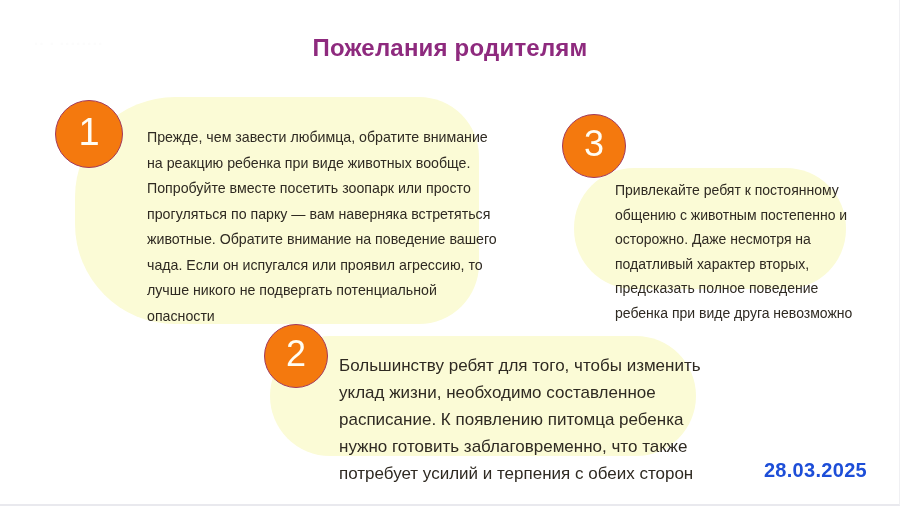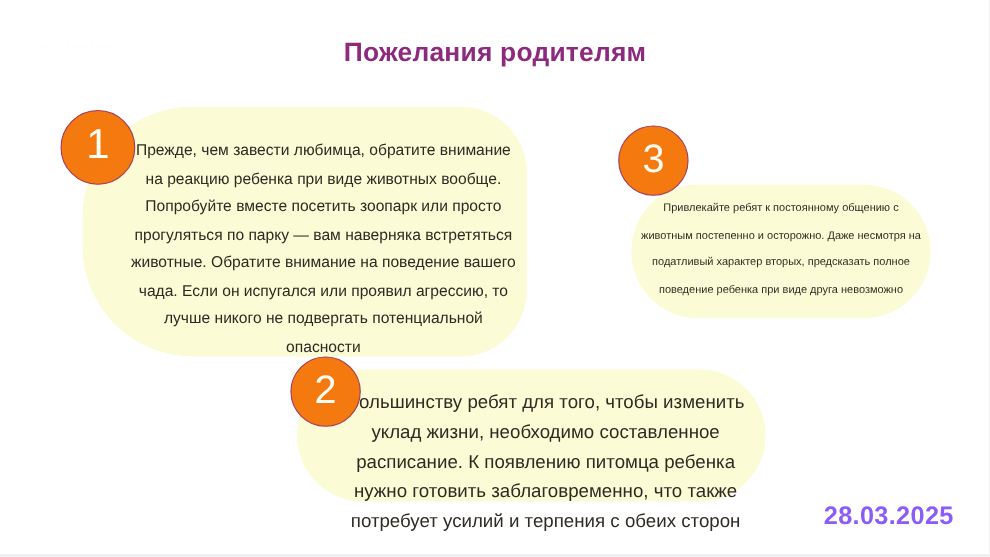--- a/index.html
+++ b/index.html
@@ -78,22 +78,23 @@
     left: 574px;
     top: 168px;
     width: 272px;
     height: 121px;
     border-radius: 60px;
   }
 
   
   .panel-text {
     position: absolute;
-    text-align: center;
+    text-align: left;
     color: #3d3226;
+    margin-left: 33px;
   }
 
   .text-1 {
     left: 114px;
     top: 125px;
     width: 360px;
     font-size: 14.2px;
     line-height: 25.5px;
     color: #2f2a22;
   }
@@ -104,21 +105,21 @@
     width: 380px;
     font-size: 17px;
     line-height: 27px;
     color: #2f2a22;
   }
 
   .text-3 {
     left: 582px;
     top: 178px;
     width: 256px;
-    font-size: 10px;
+    font-size: 14px;
     line-height: 24.5px;
     color: #2f2a22;
   }
 
   
   .badge {
     position: absolute;
     border-radius: 50%;
     background: #f4790e;
     border: 1px solid #a23a5c;
@@ -158,23 +159,23 @@
     width: 64px;
     height: 64px;
     font-size: 36px;
   }
 
   
   .slide-date {
     position: absolute;
     right: 32px;
     bottom: 22px;
-    font-size: 23px;
+    font-size: 20px;
     font-weight: bold;
-    color: #8b5cf6;
+    color: #1d4ed8;
     letter-spacing: 0.3px;
   }
 </style>
 </head>
 <body>
 
 <div class="slide">
 
   <div class="watermark">··  ·  ········</div>
 

